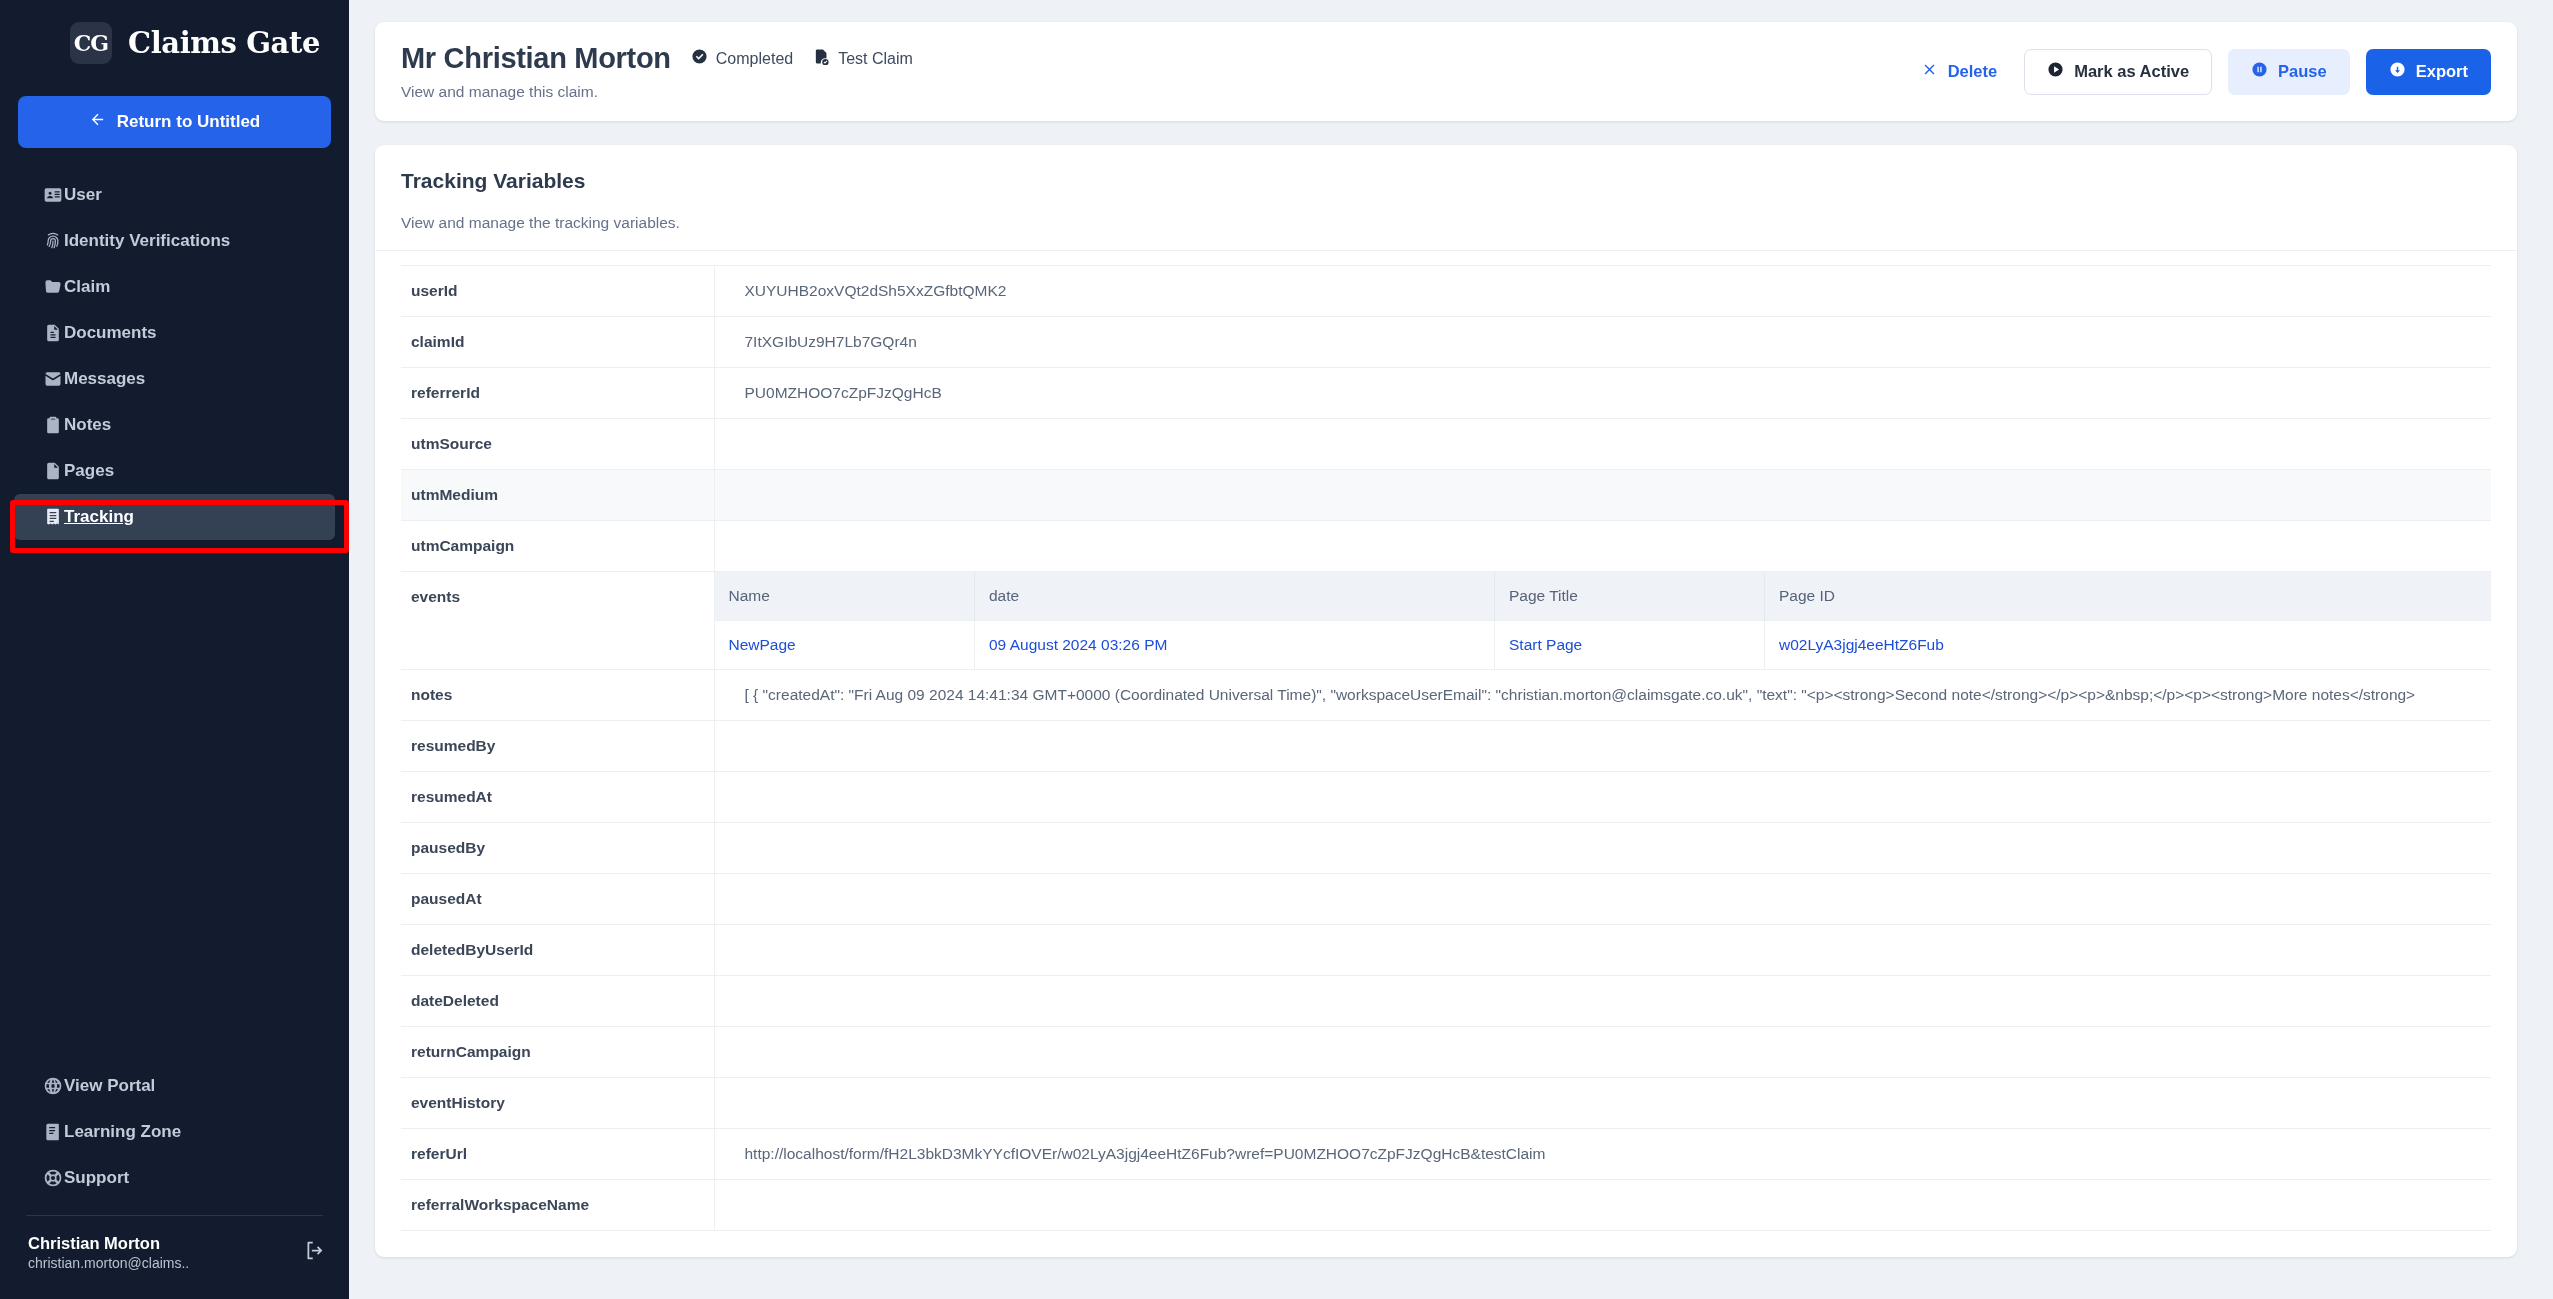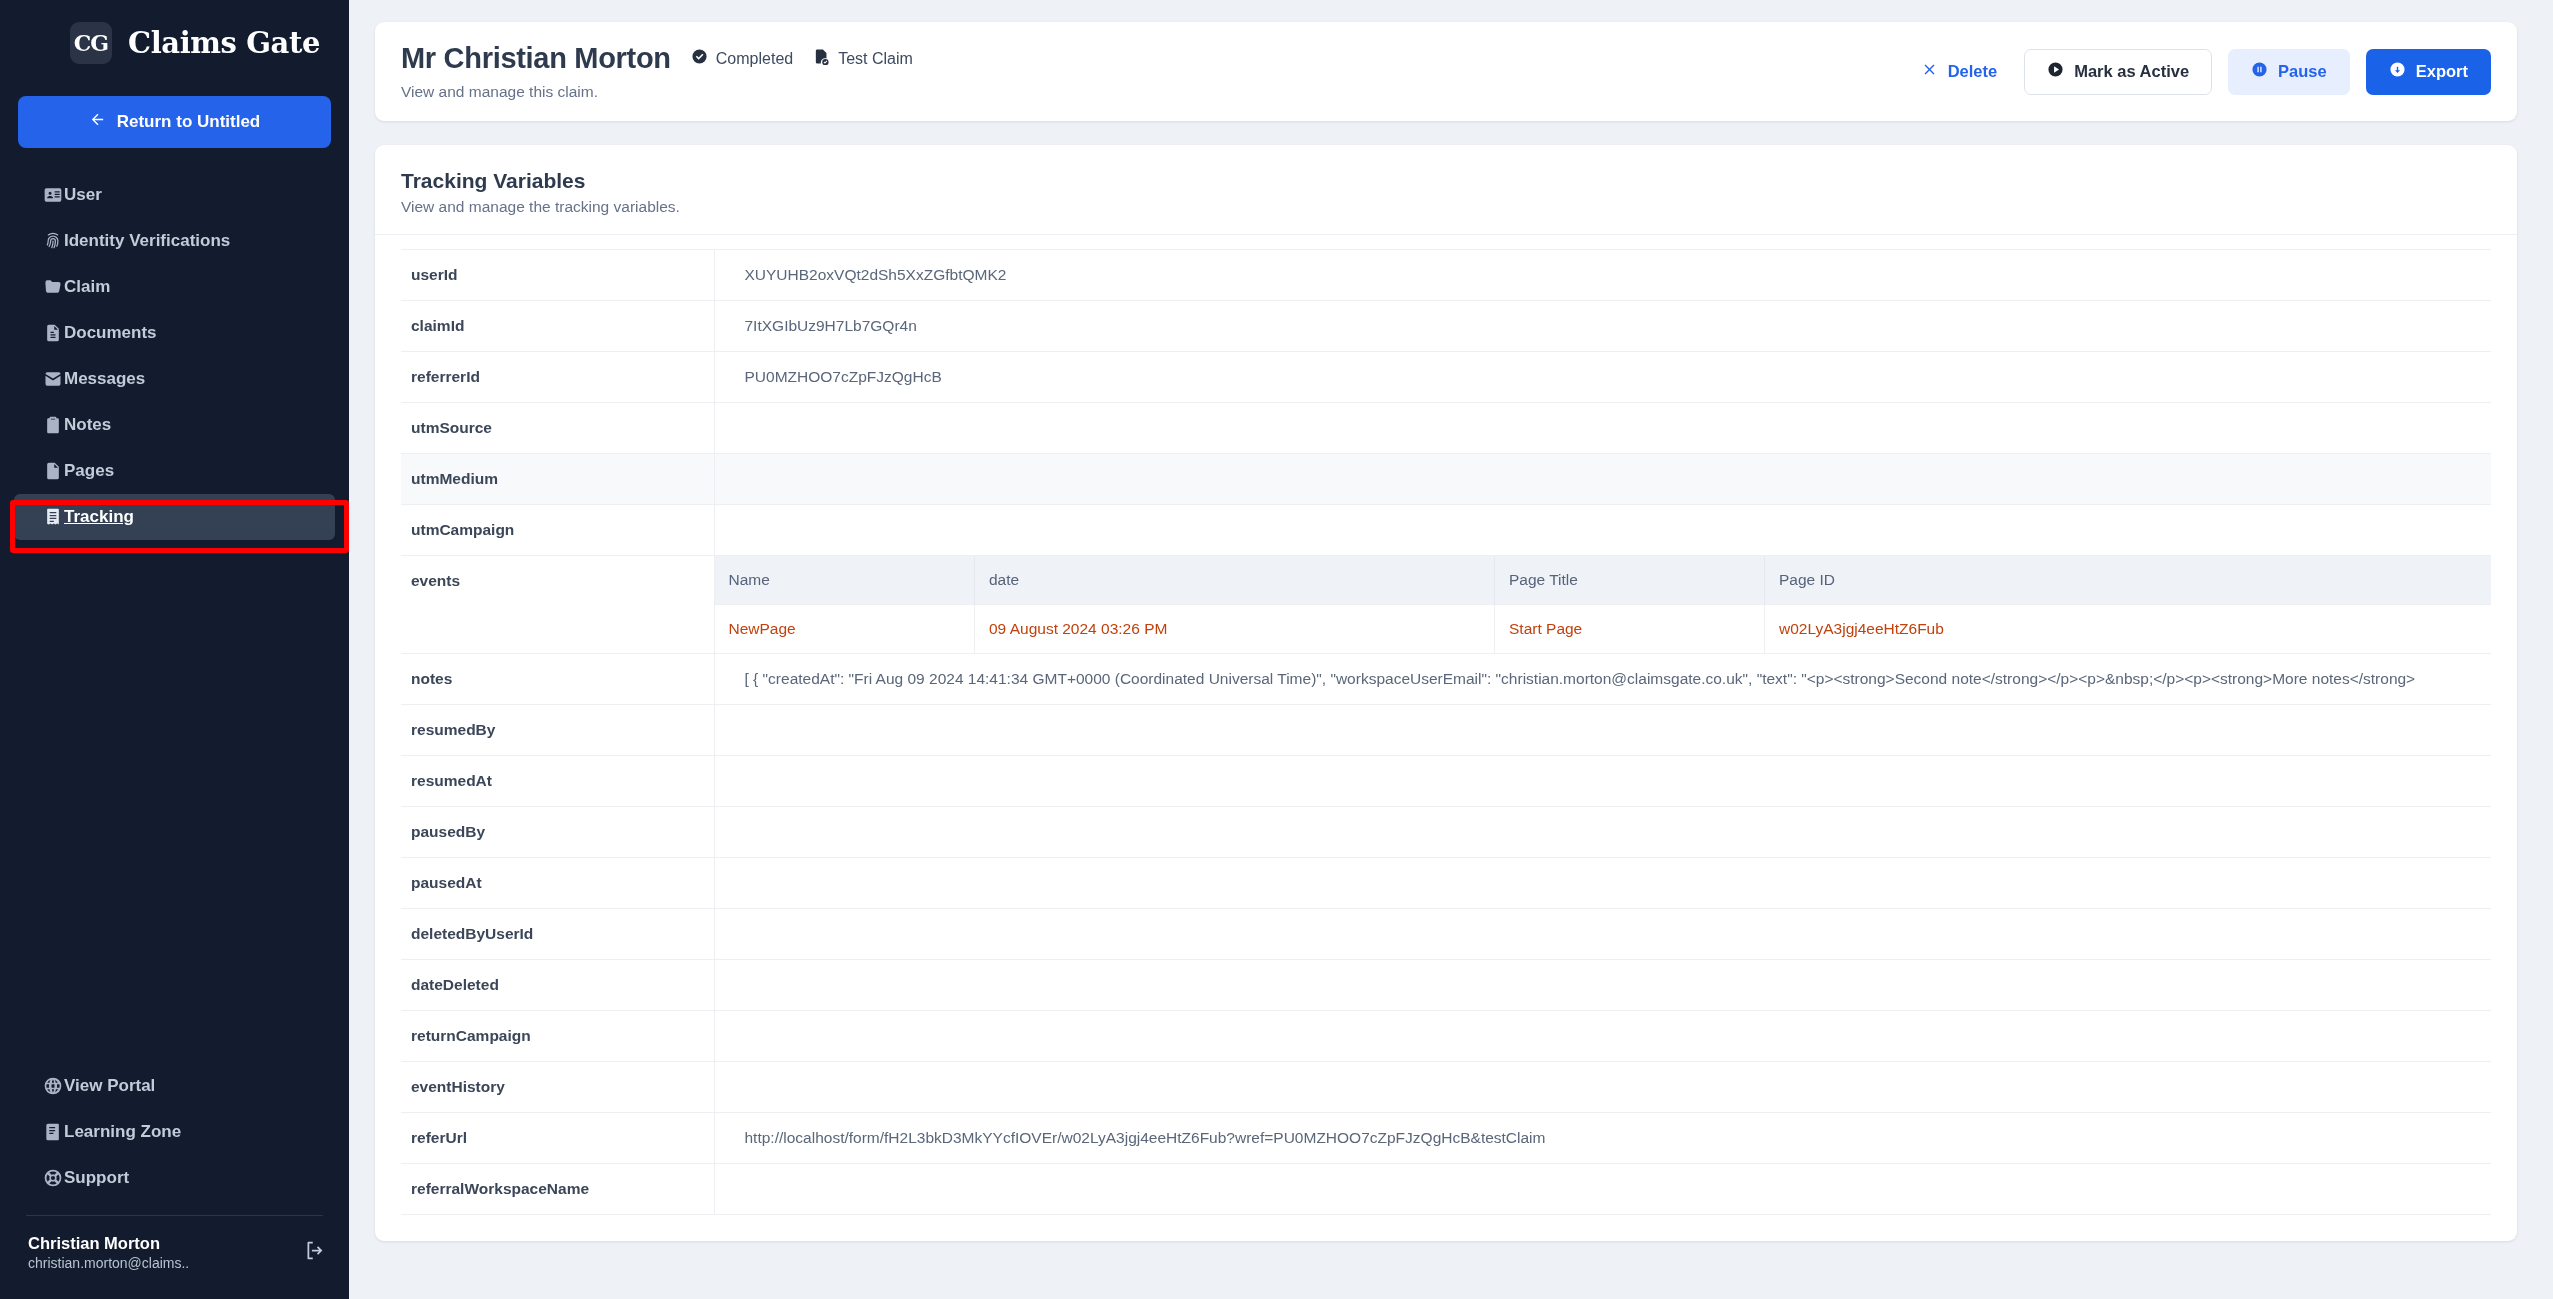--- a/index.html
+++ b/index.html
@@ -180,21 +180,21 @@
   .btn-outline svg { fill: #1d2533; }
   .btn-soft { background: #e7eefd; color: #2563eb; }
   .btn-soft svg { fill: #2563eb; }
   .btn-primary { background: #1a62e8; color: #ffffff; }
   .btn-primary svg { fill: #ffffff; }
 
   
   .content-card { padding: 0 0 26px 0; overflow: hidden; }
   .content-head { padding: 24px 26px 18px 26px; }
   .content-title { font-size: 21px; font-weight: 700; color: #2e3a4e; }
-  .content-sub { margin-top: 5px; font-size: 15.5px; color: #66718a; }
+  .content-sub { margin-top: 21px; font-size: 15.5px; color: #66718a; }
   .content-divider { height: 1px; background: #eceff4; }
 
   .tbl-wrap { padding: 14px 26px 0 26px; }
   table.vars {
     width: 100%;
     border-collapse: collapse;
     table-layout: fixed;
   }
   table.vars > tbody > tr { border-bottom: 1px solid #edeff3; }
   table.vars > tbody > tr:first-child { border-top: 1px solid #edeff3; }
@@ -229,21 +229,21 @@
     text-align: left;
     font-size: 15.5px;
     font-weight: 400;
     color: #57637a;
     padding: 15px 0 15px 14px;
     border-right: 1px solid #e4e8ef;
   }
   table.events th:last-child { border-right: none; }
   table.events td {
     font-size: 15.5px;
-    color: #c2410c;
+    color: #1d4ed8;
     padding: 15px 0 15px 14px;
     border-right: 1px solid #edeff3;
     border-top: 1px solid #edeff3;
     white-space: nowrap;
   }
   table.events td:last-child { border-right: none; }
   .ev-c1 { width: 260px; }
   .ev-c2 { width: 520px; }
   .ev-c3 { width: 270px; }
 </style>

